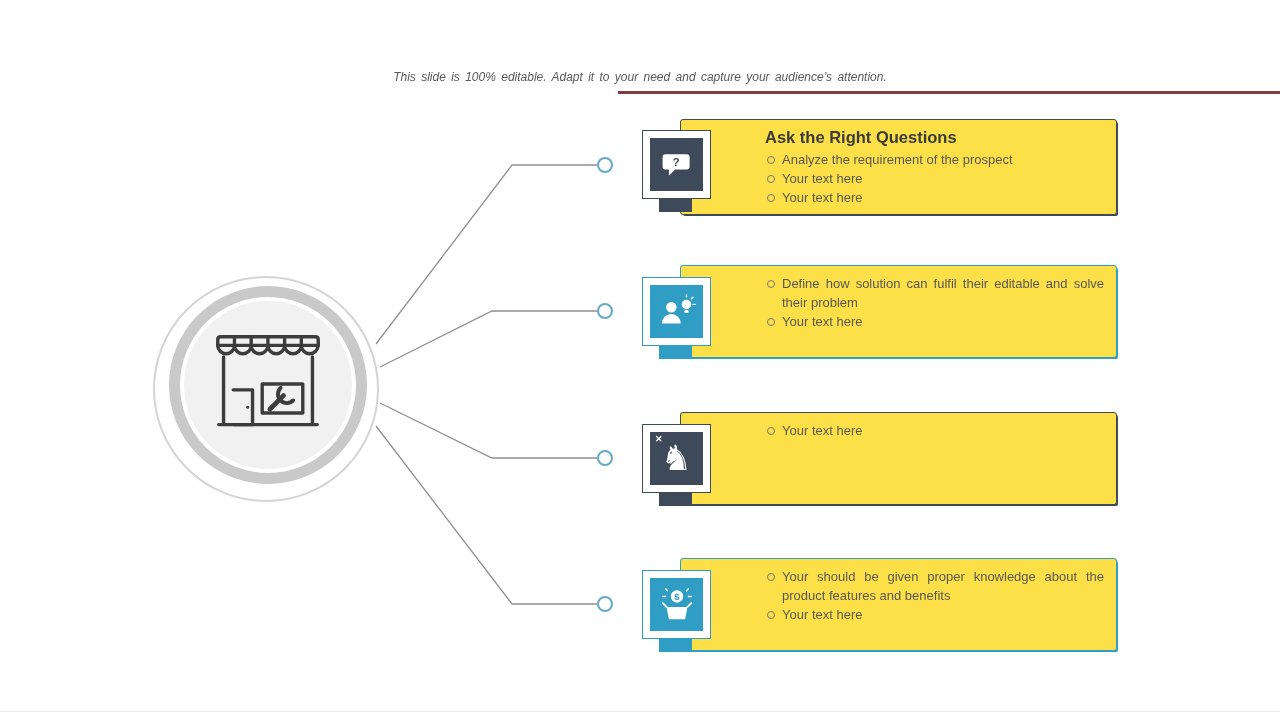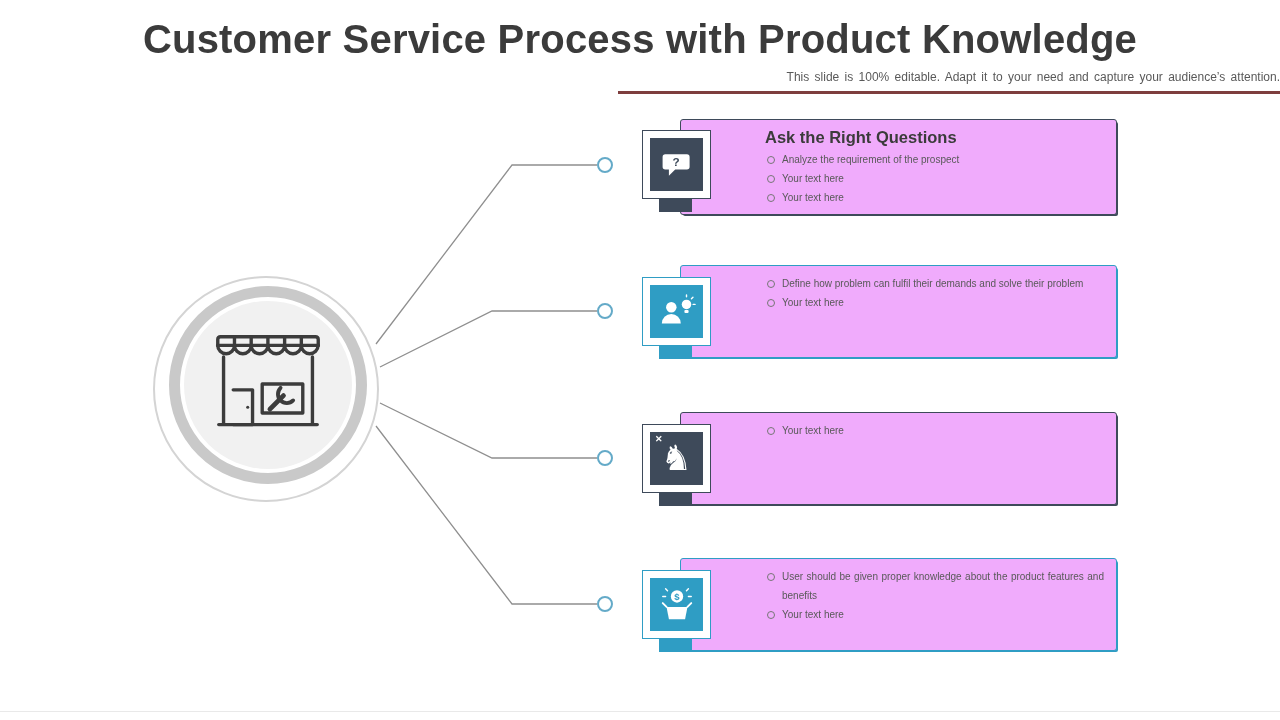--- a/index.html
+++ b/index.html
@@ -1,22 +1,22 @@
 <!DOCTYPE html>
 <html style="--color-dark: #3e4a5a; --color-teal: #2f9dc4; --color-maroon: #7e3e3e; --color-heading: #3b3b3b; --color-body-text: #595959; --color-connector: #8f8f8f; --color-node: #64aac8; --color-ring: #c9c9c9; --color-ring-light: #d4d4d4; --color-ring-fill: #f1f1f1; --color-store-stroke: #3c3c3c;"><head>
 <meta charset="utf-8">
 <style>
   html,body{margin:0;padding:0;background:#fff;}
   .slide{position:relative;width:1280px;height:720px;background:#fff;overflow:hidden;
          font-family:"Liberation Sans",sans-serif;}
 
   .title{position:absolute;top:17px;left:0;width:100%;text-align:center;
          font-size:40px;font-weight:700;color:var(--color-heading,#3b3b3b);letter-spacing:.2px;}
-  .subtitle{position:absolute;top:70px;left:0;width:100%;text-align:right;
-            font-size:12px;color:var(--color-body-text,#595959);word-spacing:2px;}
+  .subtitle{position:absolute;top:70px;left:0;width:100%;text-align:center;
+            font-size:12px;color:var(--color-body-text,#595959);word-spacing:2px;font-style:italic;}
   .top-rule{position:absolute;top:91px;left:618px;width:662px;height:3px;
             background:var(--color-maroon,#7e3e3e);}
   .bottom-rule{position:absolute;top:711px;left:0;width:1280px;height:1px;background:#e9e9e9;}
 
   
   .ring-outer{position:absolute;left:153px;top:276px;width:226px;height:226px;box-sizing:border-box;
               border:2px solid var(--color-ring-light,#d4d4d4);border-radius:50%;}
   .ring-mid{position:absolute;left:169px;top:286px;width:198px;height:198px;box-sizing:border-box;
             border:11px solid var(--color-ring,#c9c9c9);background:#fff;border-radius:50%;}
   .ring-inner{position:absolute;left:184px;top:301px;width:168px;height:168px;
@@ -30,26 +30,26 @@
 
   
   .step{position:absolute;left:0;top:0;width:0;height:0;}
   .accent-dark{--accent:var(--color-dark,#3e4a5a);}
   .accent-teal{--accent:var(--color-teal,#2f9dc4);}
 
   .node{position:absolute;width:12px;height:12px;background:#fff;border-radius:50%;
         border:2px solid var(--color-node,#64aac8);}
 
   .card{position:absolute;left:680px;width:437px;min-height:93px;box-sizing:border-box;
-        background:#f0abfc;border:1px solid var(--accent);border-radius:3px;
+        background:#fde047;border:1px solid var(--accent);border-radius:3px;
         box-shadow:2px 2px 0 -1px var(--accent);
         padding:8px 12px 7px 84px;}
   .card h3{margin:0 0 3px 0;font-size:16.5px;font-weight:700;color:var(--color-heading,#3b3b3b);}
   .card ul{margin:0;padding:0;list-style:none;}
-  .card li{position:relative;padding-left:17px;font-size:10px;line-height:19px;
+  .card li{position:relative;padding-left:17px;font-size:13px;line-height:19px;
            color:var(--color-body-text,#595959);text-align:justify;}
   .card li::before{content:"";position:absolute;left:2px;top:6px;width:6px;height:6px;
                    border:1px solid #767676;border-radius:50%;}
 
   .icon-outer{position:absolute;left:642px;width:69px;height:69px;box-sizing:border-box;
               background:#fff;border:1px solid var(--accent);z-index:2;
               display:flex;align-items:center;justify-content:center;}
   .icon-inner{width:53px;height:53px;background:var(--accent);color:#fff;position:relative;
               display:flex;align-items:center;justify-content:center;}
   .icon-tab{position:absolute;left:659px;width:33px;height:15px;background:var(--accent);z-index:1;}
@@ -57,21 +57,20 @@
   .knight-glyph{font-size:35px;line-height:1;color:#fff;font-family:"DejaVu Sans",sans-serif;}
   .knight-mark{position:absolute;top:3px;left:5px;font-size:9px;font-weight:700;color:#fff;line-height:1;}
 
   .page-number{position:absolute;top:724px;right:50px;font-size:18px;color:#555;margin-left:20px;}
 </style>
 </head>
 <body>
 
 <div class="slide">
 
-  <div class="title">Customer Service Process with Product Knowledge</div>
   <div class="subtitle">This slide is 100% editable. Adapt it to your need and capture your audience’s attention.</div>
   <div class="top-rule"></div>
 
   <svg class="connectors">
     <polyline points="376,344 512,165 597,165"></polyline>
     <polyline points="380,367 492,311 597,311"></polyline>
     <polyline points="380,403 492,458 597,458"></polyline>
     <polyline points="376,426 512,604 597,604"></polyline>
   </svg>
 
@@ -122,21 +121,21 @@
           <path d="M4 32 a10 10 0 0 1 20 0 z" fill="#fff"></path>
           <circle cx="30" cy="12" r="5" fill="#fff"></circle>
           <rect x="27.8" y="18" width="4.4" height="3" rx="1" fill="#fff"></rect>
           <path d="M30 4 v-2 M37 12 h2 M35.2 6 l1.6 -1.6" stroke="#fff" stroke-width="1.5" stroke-linecap="round" fill="none"></path>
         </svg>
       </div>
     </div>
     <div class="icon-tab" style="top:344px"></div>
     <div class="card" style="top:265px">
       <ul>
-        <li>Define how problem can fulfil their demands and solve their problem</li>
+        <li>Define how solution can fulfil their editable and solve their problem</li>
         <li>Your text here</li>
       </ul>
     </div>
   </div>
 
   <div class="step accent-dark">
     <div class="node" style="left:597px;top:450px"></div>
     <div class="icon-outer" style="top:424px">
       <div class="icon-inner">
         <span class="knight-glyph">♞</span>
@@ -160,21 +159,21 @@
           <circle cx="20" cy="11" r="6.5" fill="#fff"></circle>
           <text x="20" y="15" text-anchor="middle" font-size="10" font-weight="bold" style="fill:var(--accent)">$</text>
           <path d="M9 22 h22 l-2.5 13 h-17 z" fill="#fff"></path>
           <path d="M9 22 l-4 -4 M31 22 l4 -4" stroke="#fff" stroke-width="2" stroke-linecap="round"></path>
         </svg>
       </div>
     </div>
     <div class="icon-tab" style="top:637px"></div>
     <div class="card" style="top:558px">
       <ul>
-        <li>User should be given proper knowledge about the product features and benefits</li>
+        <li>Your should be given proper knowledge about the product features and benefits</li>
         <li>Your text here</li>
       </ul>
     </div>
   </div>
 
   <div class="page-number">11</div>
   <div class="bottom-rule"></div>
 
 </div>
 

